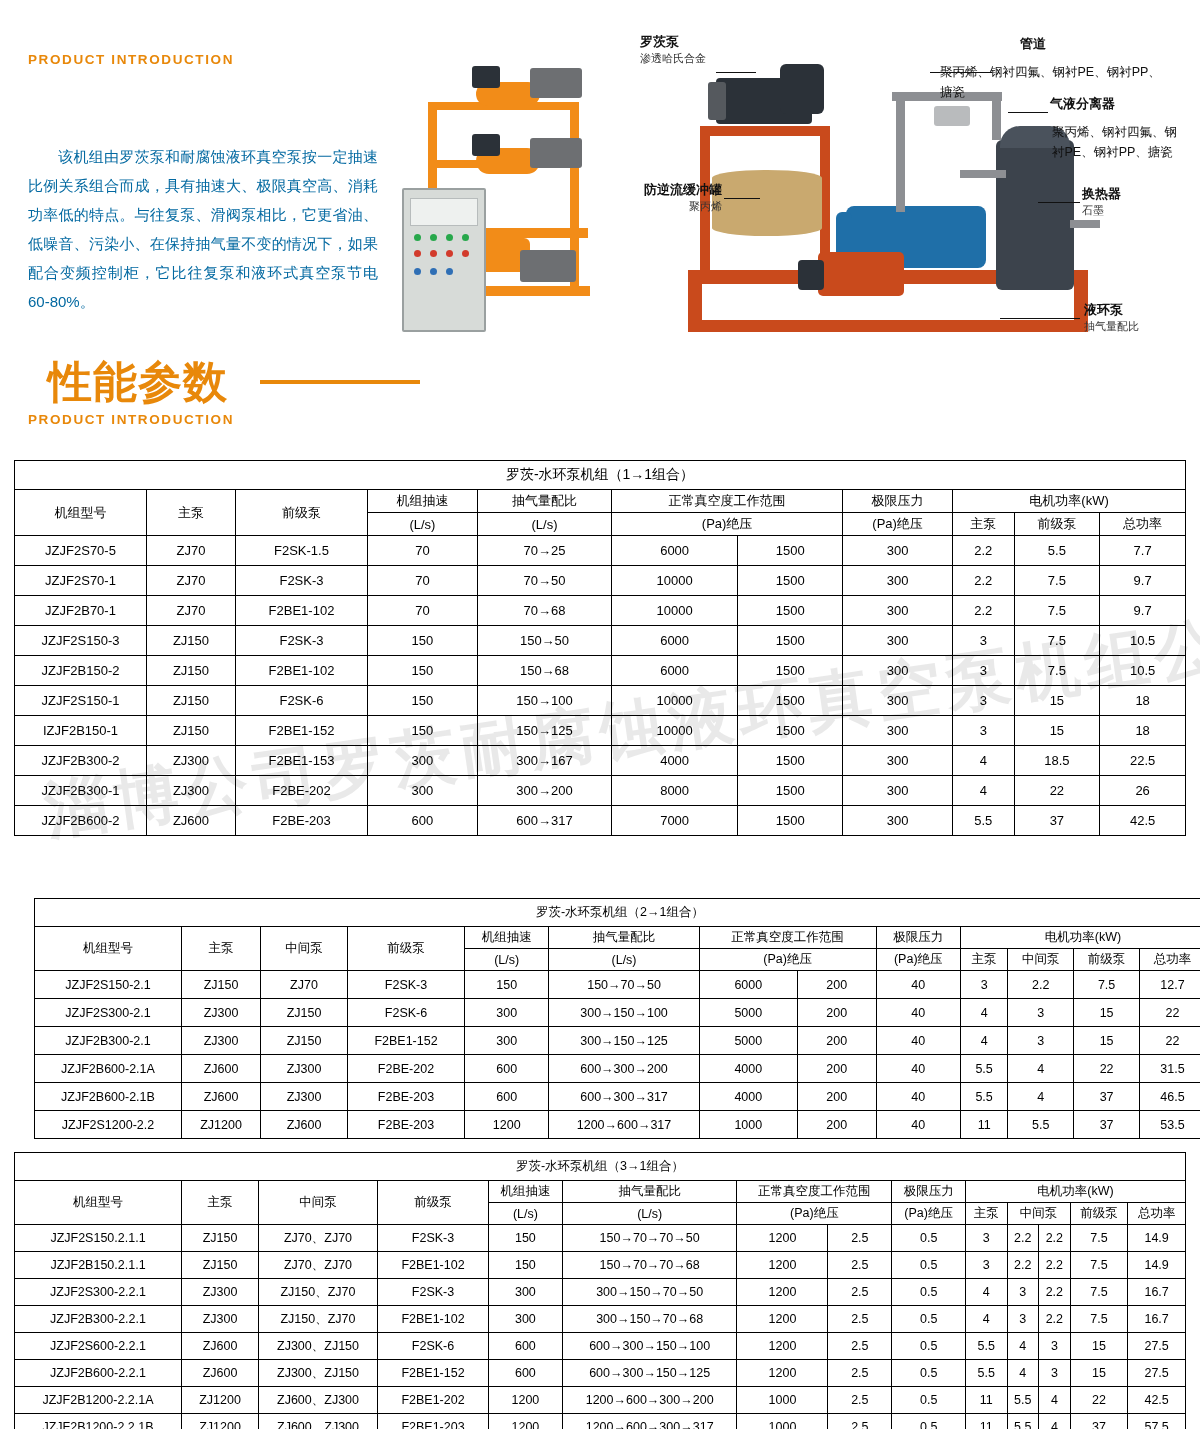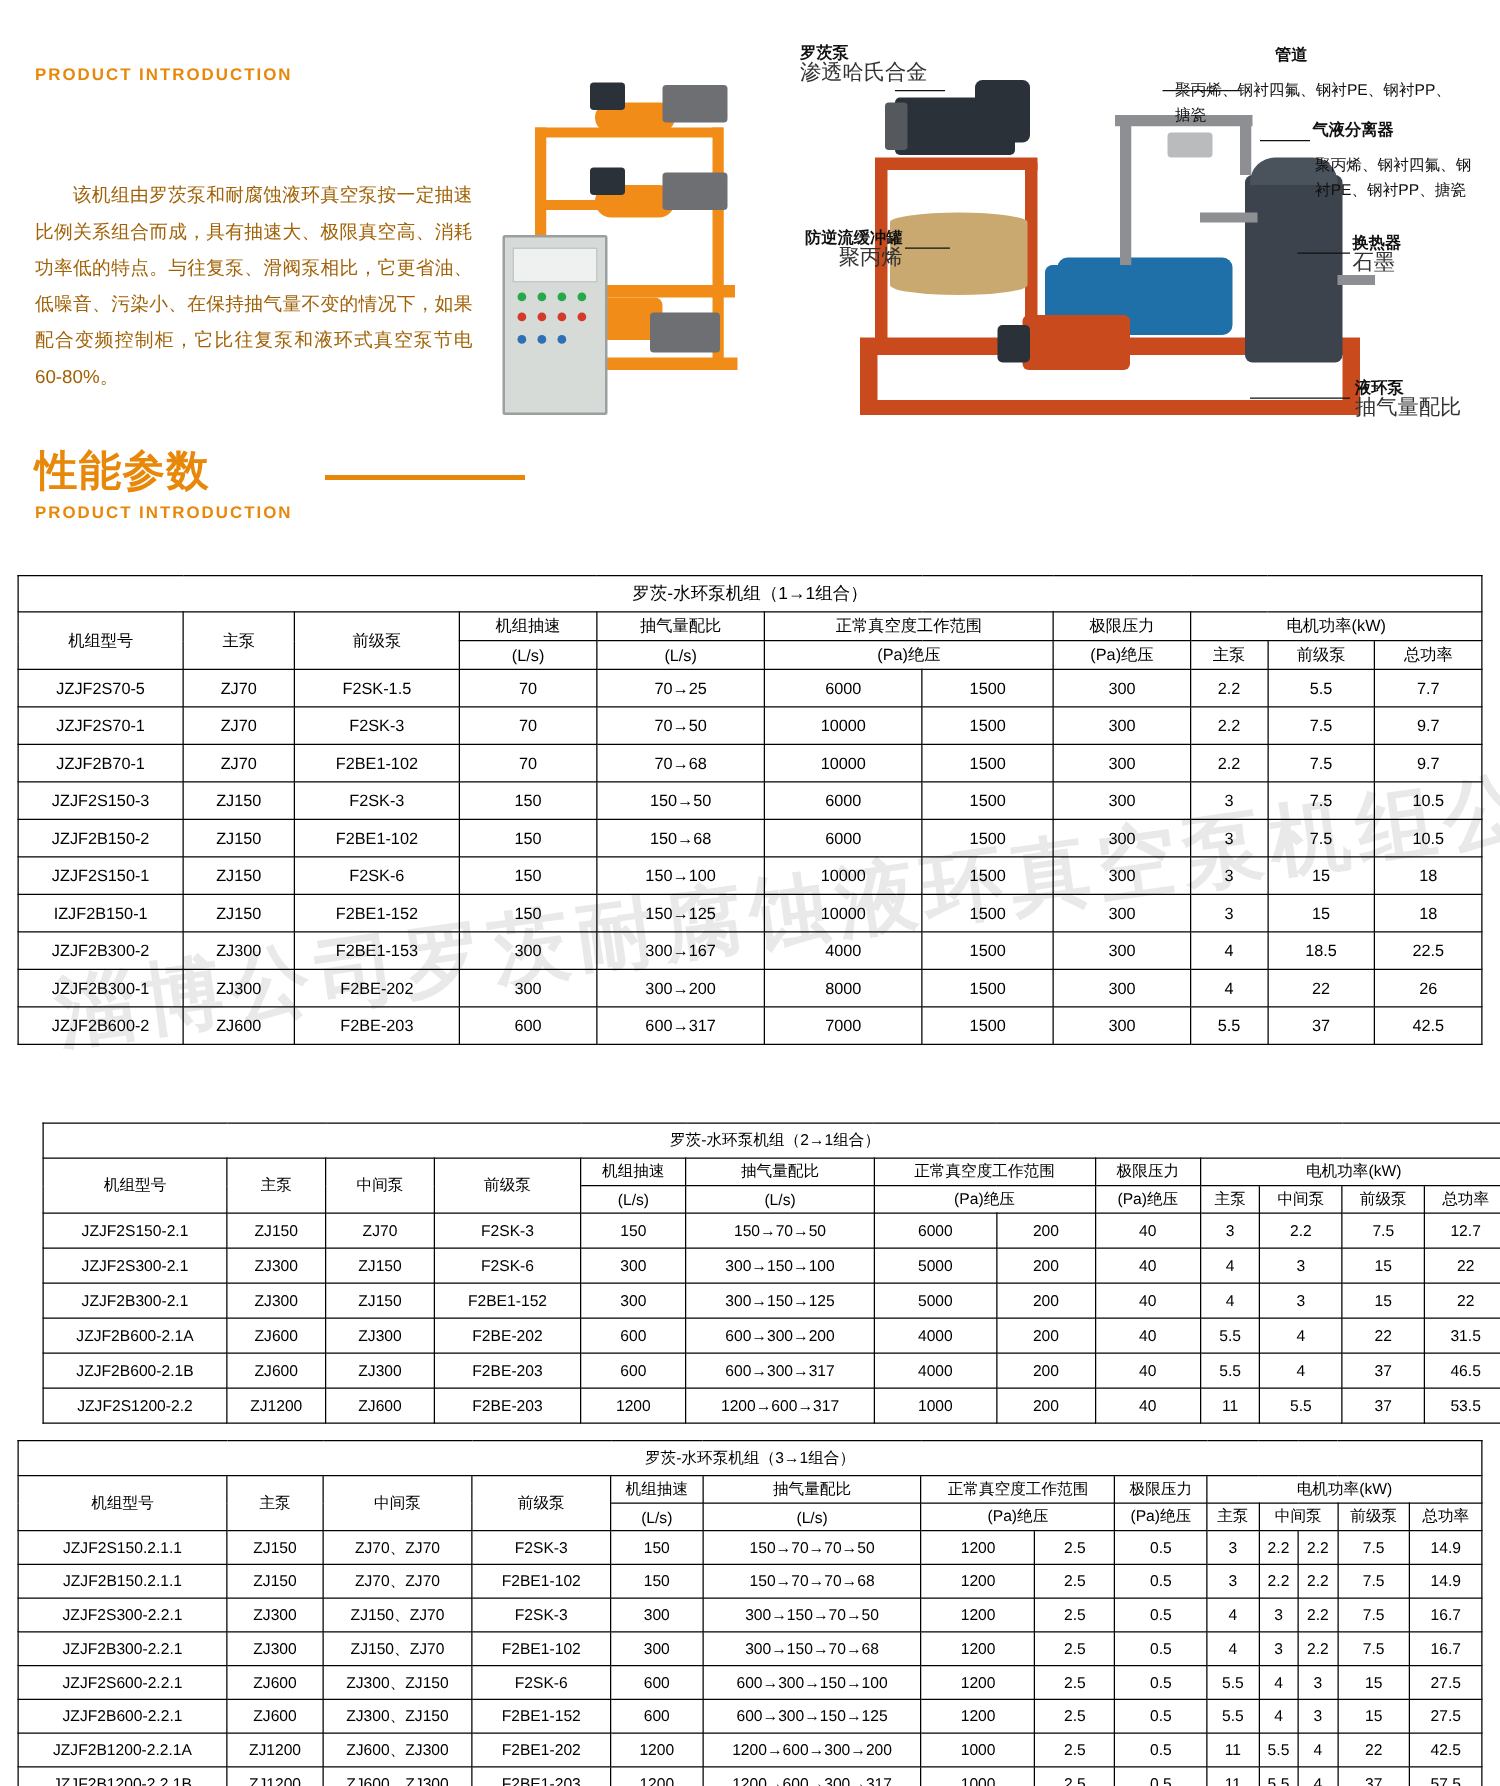--- a/index.html
+++ b/index.html
@@ -19,26 +19,26 @@
     line-height:1;
   }
   .h-sub{
     font-size:13.5px;font-weight:bold;color:#E8880A;letter-spacing:1.6px;
     margin-top:8px;
   }
   #title-block{position:absolute;left:28px;top:44px;width:470px;}
 
   #intro-text{
     position:absolute;left:28px;top:142px;width:350px;
-    font-size:15px;line-height:29px;color:#a16207;text-align:justify;
+    font-size:15px;line-height:29px;color:#0369a1;text-align:justify;
   }
   #intro-text .indent{display:inline-block;width:30px;}
 
   #perf-block{position:absolute;left:28px;top:360px;width:420px;}
-  #perf-block .h-title{font-size:34px;}
+  #perf-block .h-title{font-size:44px;margin-left:20px;}
   .rule{
     position:absolute;left:232px;top:20px;width:160px;height:4px;background:#E8880A;
   }
 
   
   .photo{
     position:absolute;border-radius:2px;
   }
   #photo-left{left:380px;top:42px;width:262px;height:300px;}
   #photo-right{left:660px;top:20px;width:520px;height:330px;}
@@ -57,21 +57,21 @@
   .base{position:absolute;background:#C94A1C;}
   .tank{position:absolute;background:#3f4a5a;border-radius:6px;}
   .tank2{position:absolute;background:#1f6fa8;border-radius:8px;}
   .tank3{position:absolute;background:#caa46a;border-radius:50%/12%;}
   .pipe{position:absolute;background:#8d8f93;}
   .blower{position:absolute;background:#2b3138;border-radius:4px;}
 
   
   .callout{position:absolute;font-size:12.5px;color:#111;line-height:16px;}
   .callout b{font-weight:bold;font-size:13px;}
-  .callout .small{font-size:17px;color:#333;}
+  .callout .small{font-size:11px;color:#333;}
   .lead{position:absolute;background:#111;height:1px;}
 
   
   table{
     border-collapse:collapse;width:100%;
     font-size:13px;
   }
   table td,table th{
     border:1px solid #000;text-align:center;vertical-align:middle;
     padding:2px 3px;font-weight:normal;color:#000;background:transparent;

